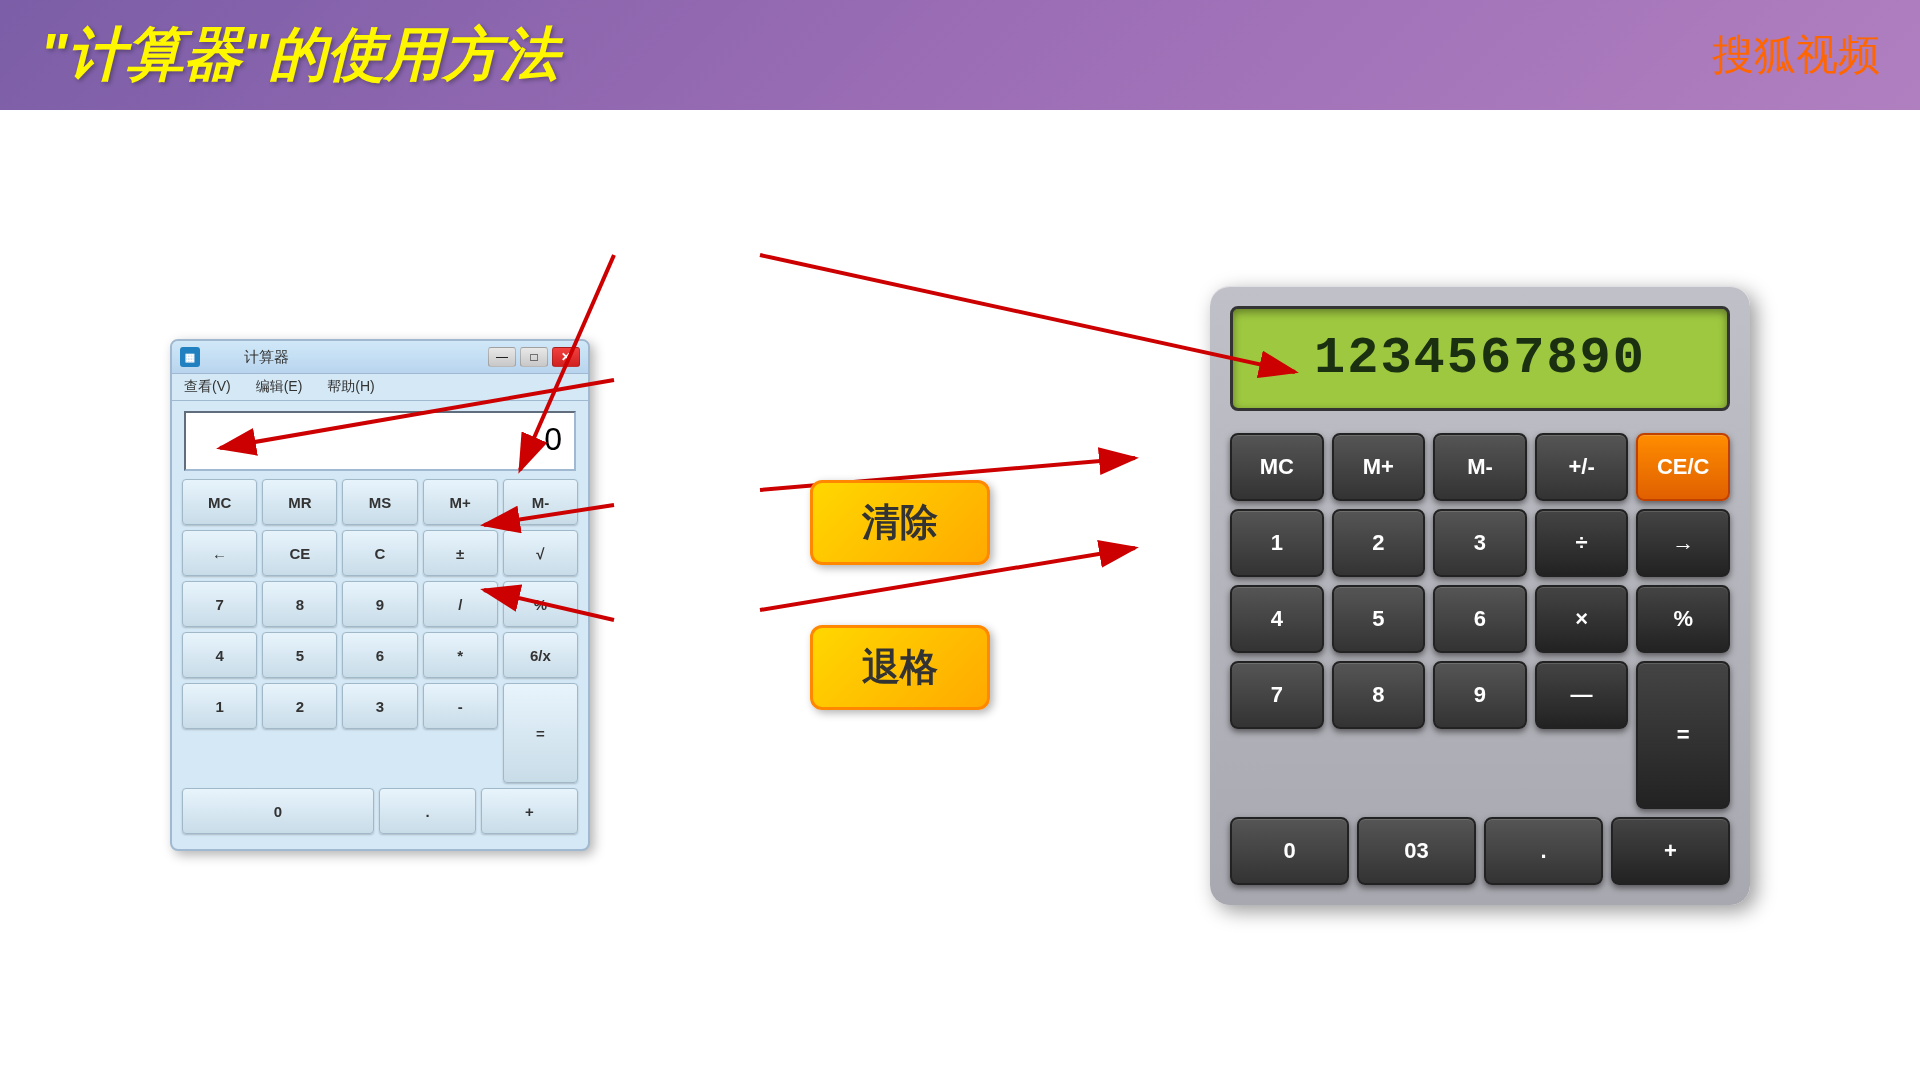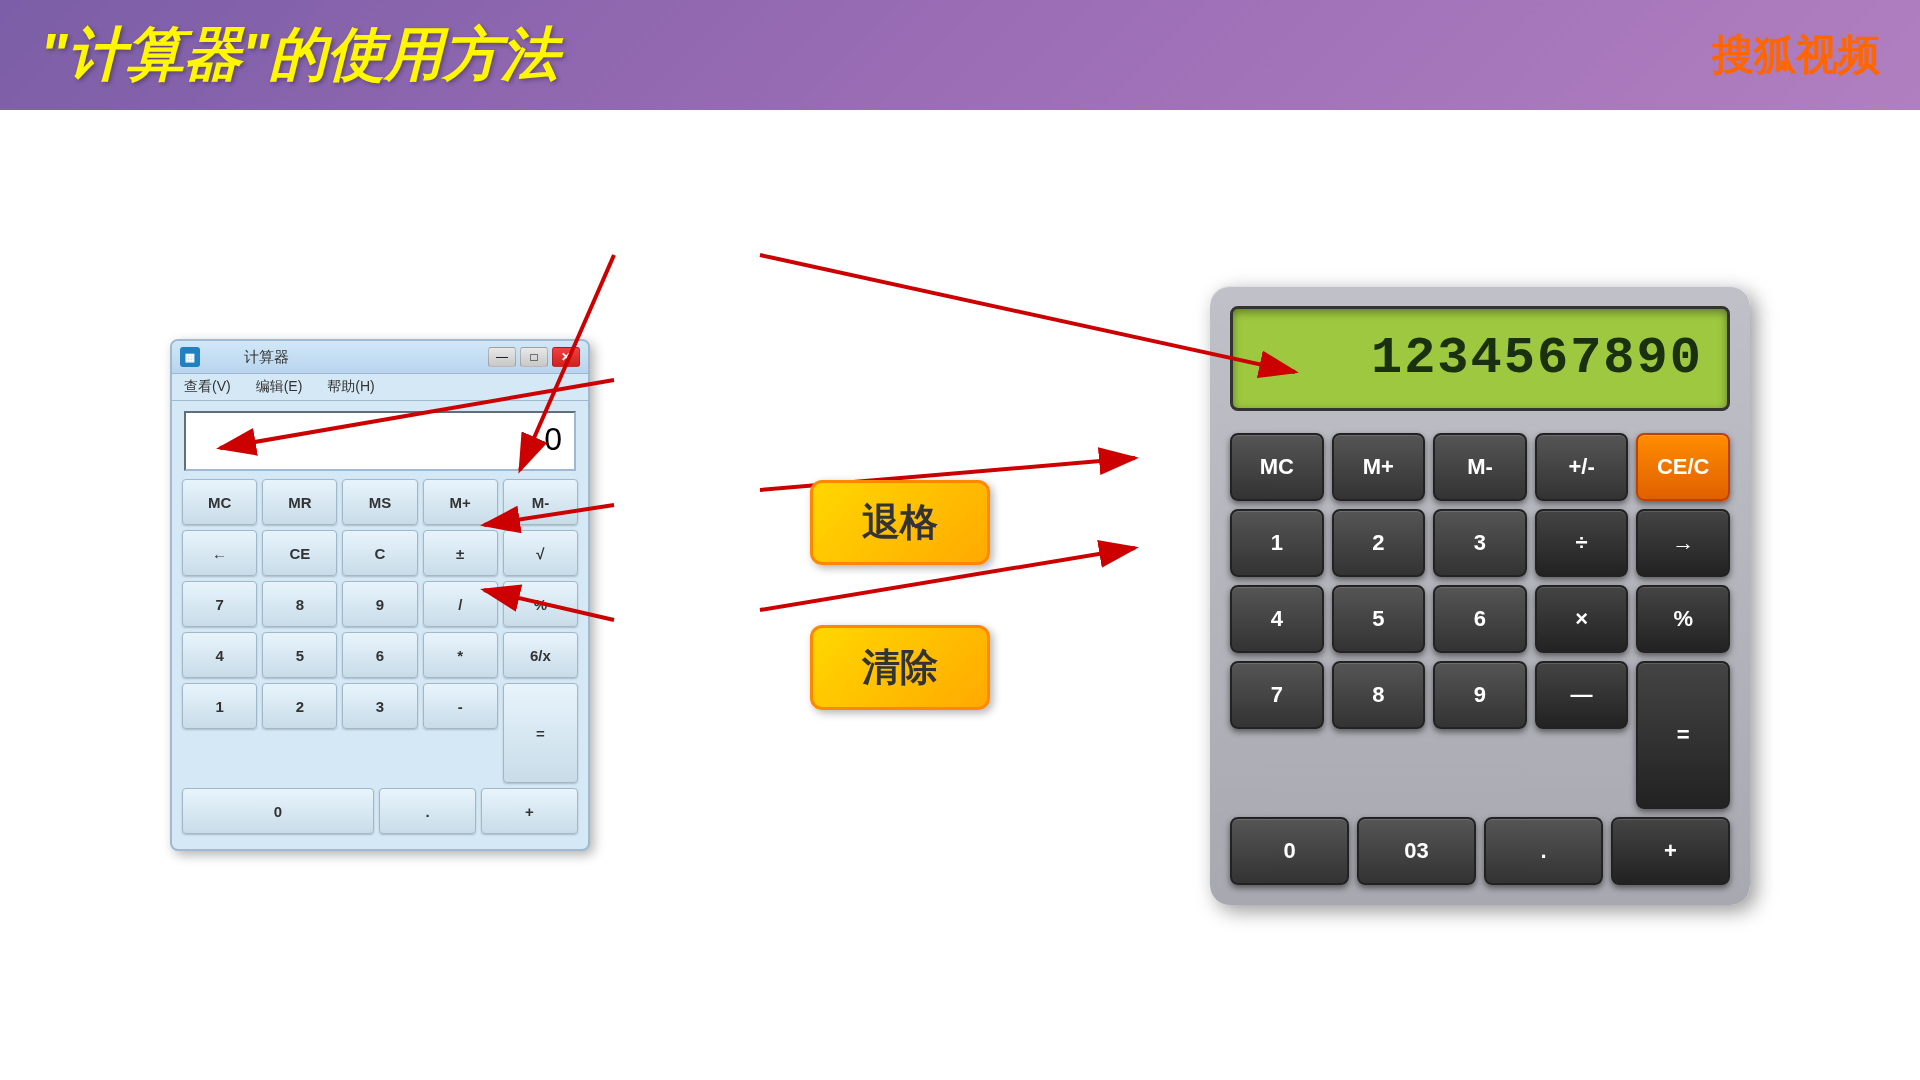--- a/index.html
+++ b/index.html
@@ -26,21 +26,21 @@
     .header-title {
       font-size: 58px;
       font-weight: 900;
       color: #fff700;
       text-shadow: 2px 2px 4px rgba(0,0,0,0.3);
       font-style: italic;
     }
     .header-logo {
       font-size: 42px;
       color: white;
-      font-weight: bold;
+      font-weight: normal;
     }
     .header-logo span {
       color: #ff6600;
     }
 
     
     .main-area {
       position: absolute;
       top: 110px;
       left: 0; right: 0; bottom: 0;
@@ -188,21 +188,21 @@
       border-radius: 20px;
       padding: 20px;
       box-shadow: 6px 6px 20px rgba(0,0,0,0.4), inset 0 1px 0 rgba(255,255,255,0.5);
       flex-shrink: 0;
     }
     .phys-display {
       background: #9ec840;
       border-radius: 8px;
       padding: 20px 24px;
       margin-bottom: 22px;
-      text-align: right;
+      text-align: center;
       font-size: 52px;
       font-weight: bold;
       color: #1a3010;
       font-family: 'Courier New', monospace;
       border: 3px solid #333;
       box-shadow: inset 0 3px 8px rgba(0,0,0,0.4);
       letter-spacing: 2px;
     }
     .phys-buttons {
       display: flex;
@@ -325,22 +325,22 @@
 
       <div class="win-calc-row">
         <div class="win-btn wide" style="flex:2;">0</div>
         <div class="win-btn">.</div>
         <div class="win-btn">+</div>
       </div>
     </div>
   </div>
 
   <div class="annotations" style="position:relative; z-index:10;">
+    <div class="annotation-label">清除</div>
     <div class="annotation-label">退格</div>
-    <div class="annotation-label">清除</div>
   </div>
 
   <div class="phys-calc">
     <div class="phys-display">1234567890</div>
     <div class="phys-buttons">
 
       <div class="phys-row">
         <div class="phys-btn">MC</div>
         <div class="phys-btn">M+</div>
         <div class="phys-btn">M-</div>

